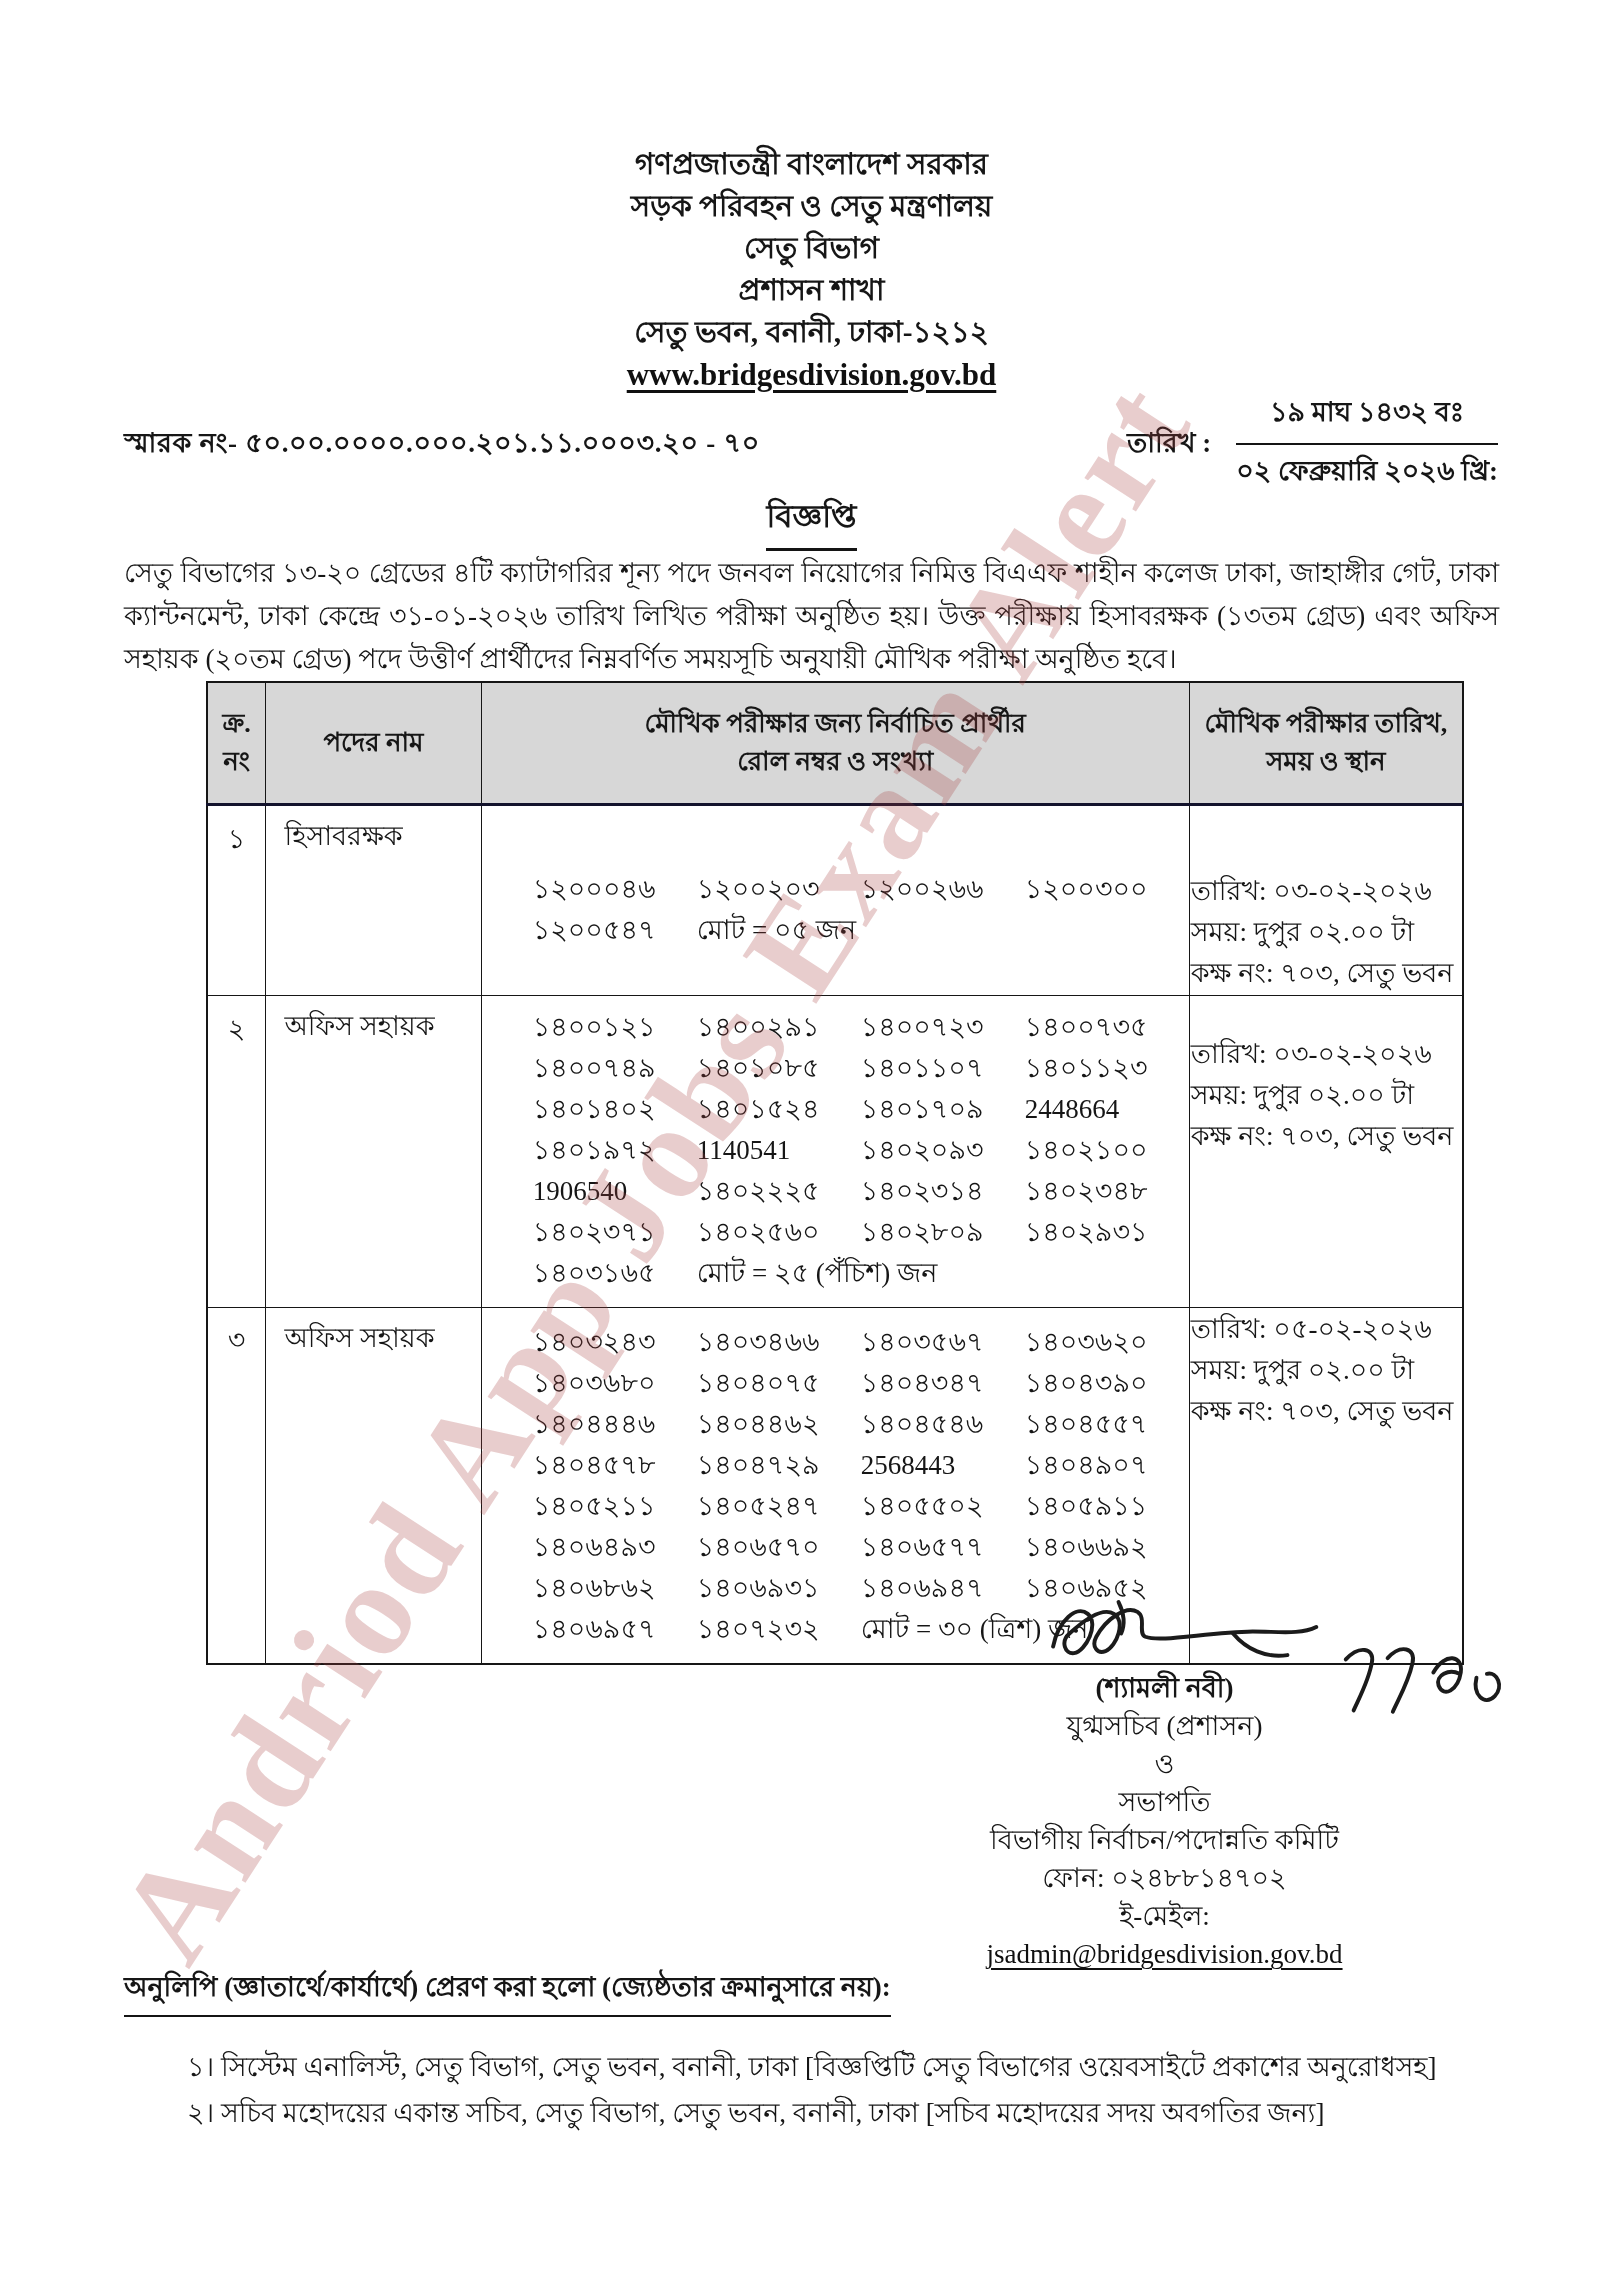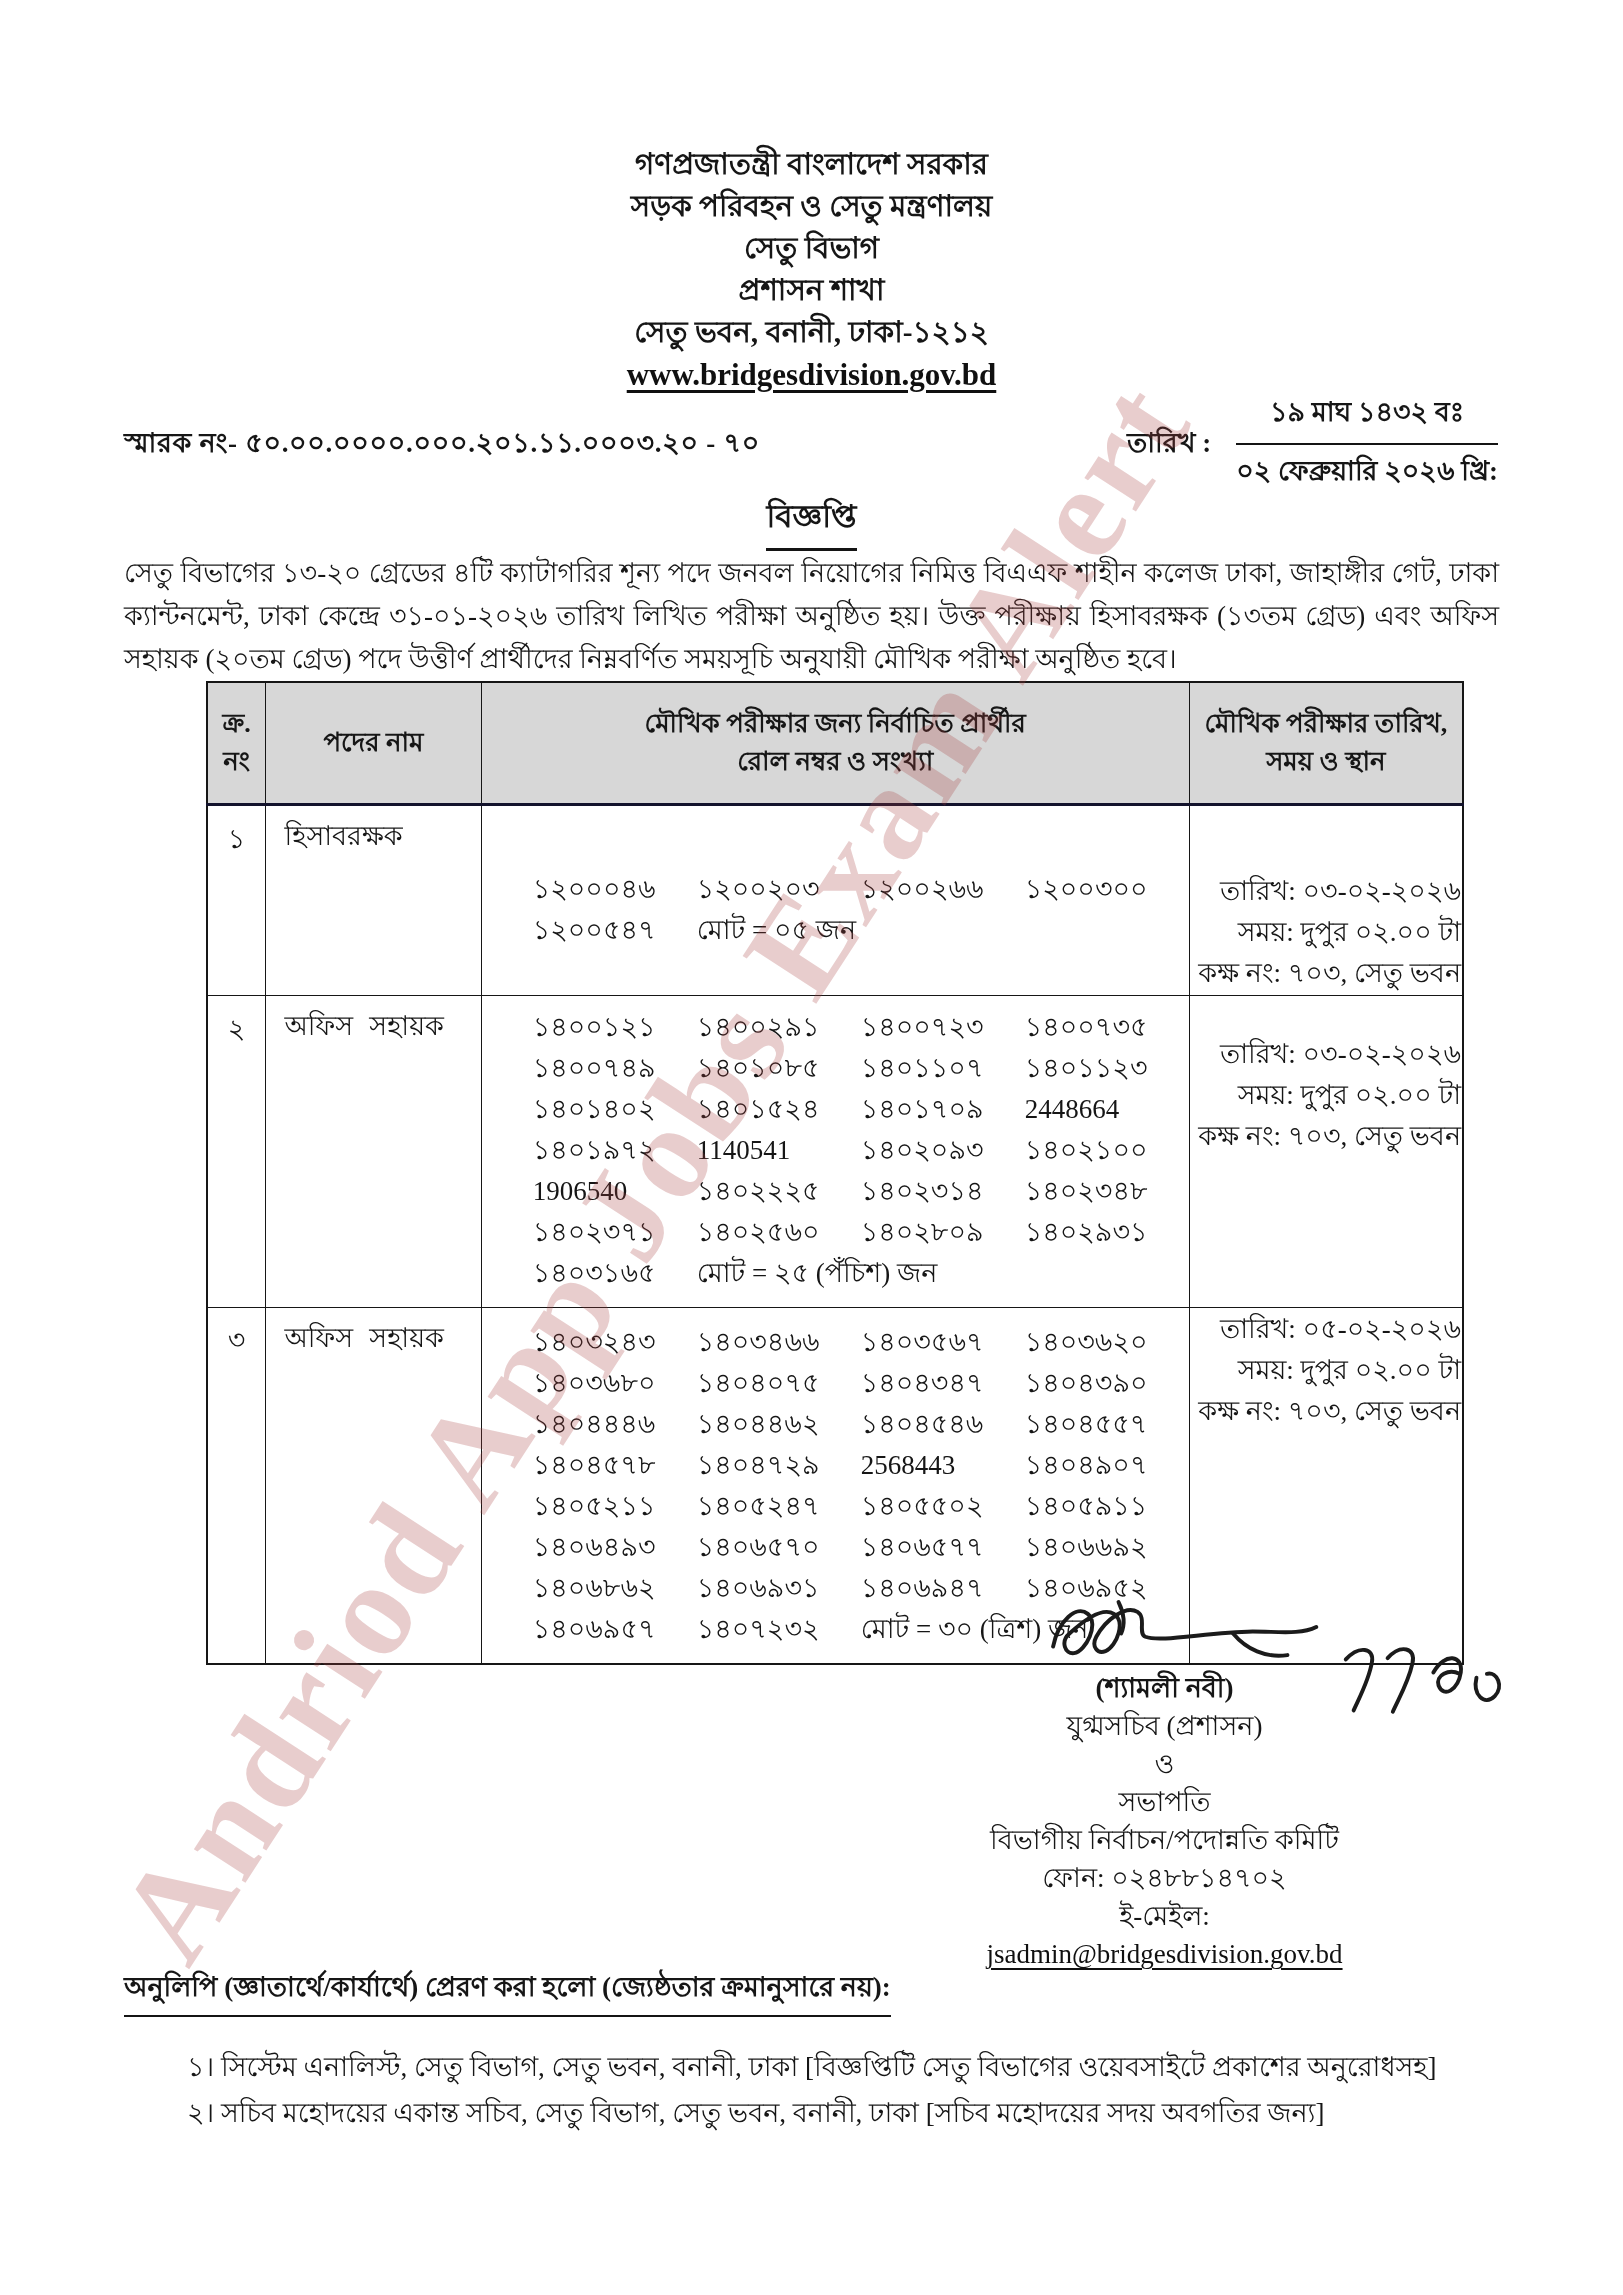--- a/index.html
+++ b/index.html
@@ -63,31 +63,31 @@
     font-weight:bold;text-align:center;vertical-align:middle;
     white-space:pre-line;line-height:38px;
     height:118px;
     border-bottom:3.9px solid #13132c;
   }
   .col-sl{width:65px;}
   .col-post{width:241px;}
   .col-rolls{width:640px;}
   .col-sched{width:311px;}
   .cell-sl{text-align:center;font-size:27px;padding-top:11.8px;}
-  .cell-post{padding:9.2px 0 0 18.3px;font-size:27px;font-family:Liberation Mono, monospace;}
+  .cell-post{padding:9.2px 0 0 18.3px;font-size:27px;}
   .cell-rolls{padding:0 0 13px 0;}
   .rolls-pad-r1{padding-top:63px;}
   .rolls-pad-r2{padding-top:10.5px;}
   .rolls-pad-r3{padding-top:14.4px;}
   .roll-line{
     display:grid;grid-template-columns:164px 164px 164px 164px;
     padding-left:51px;line-height:41px;font-size:27px;
   }
   .roll-line span{white-space:nowrap;}
-  .cell-sched{text-align:right;font-size:27px;line-height:41px;}
+  .cell-sched{text-align:left;font-size:27px;line-height:41px;}
   .sched-pad-r1{padding-top:65px;}
   .sched-pad-r2{padding-top:38px;}
   .sched-pad-r3{}
   tr.row-1{height:178px;}
   tr.row-2{height:302px;}
   tr.row-3{height:343px;}
   
   .signature-block{
     position:absolute;top:1589px;left:968px;width:393px;
     text-align:center;z-index:2;

